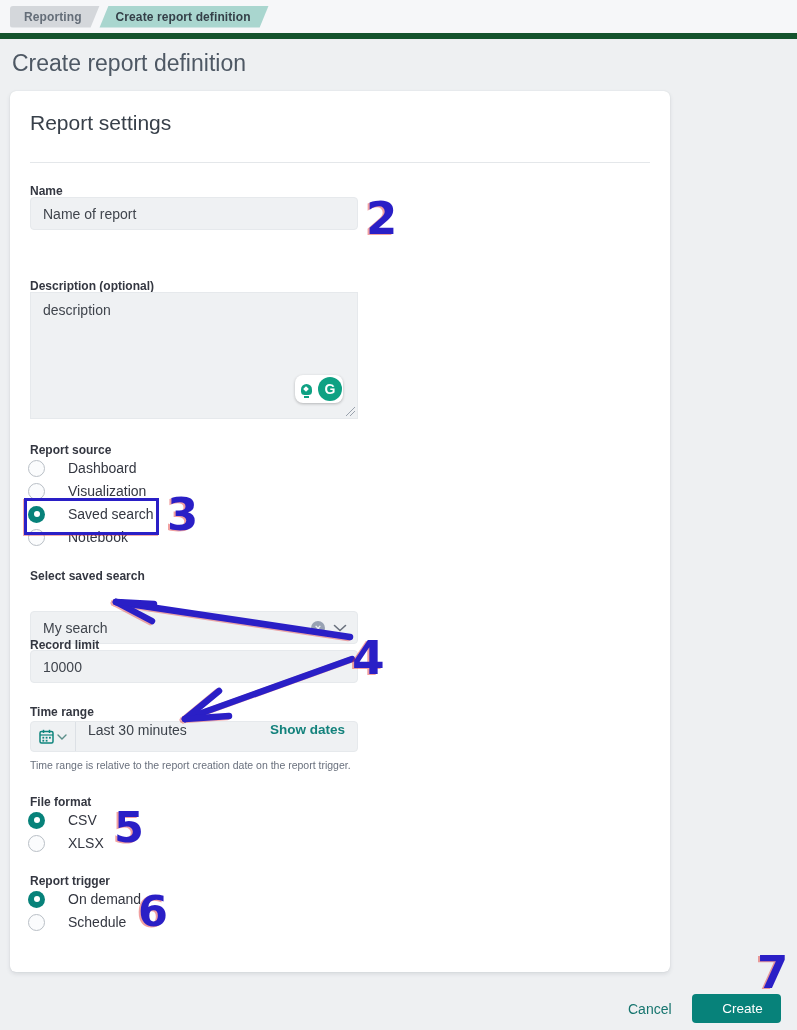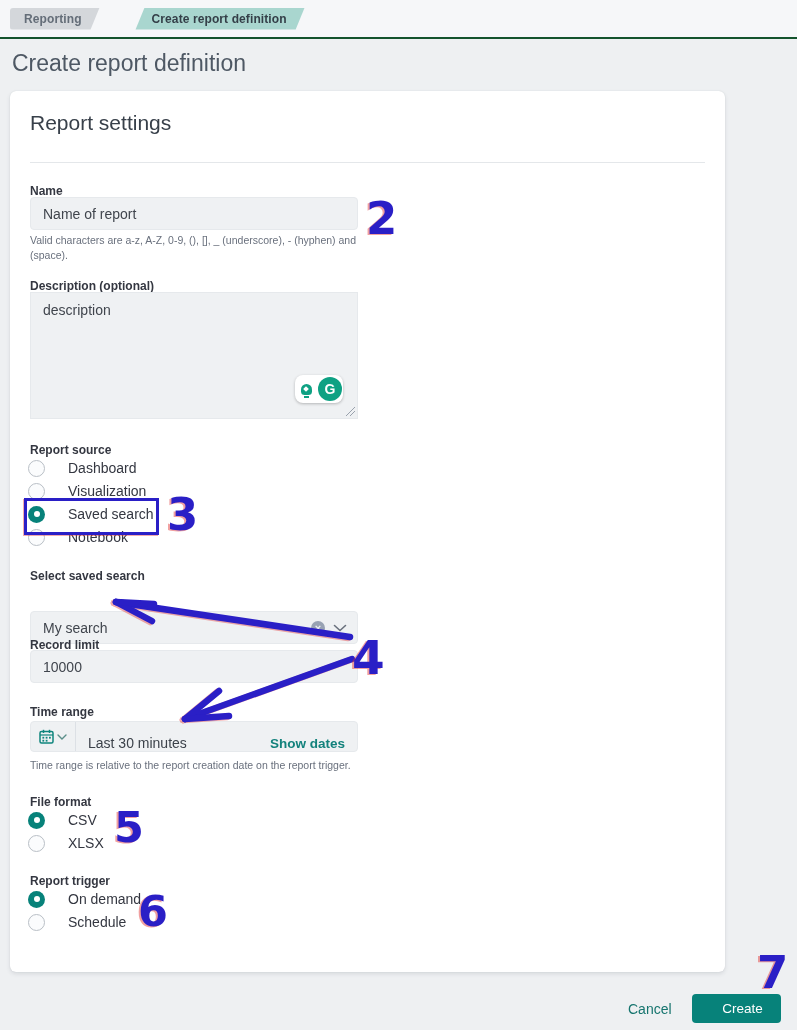--- a/index.html
+++ b/index.html
@@ -5,22 +5,22 @@
   html,body{margin:0;padding:0;}
   body{
     width:797px;height:1030px;position:relative;overflow:hidden;
     background:#eef0f2;
     font-family:"Liberation Sans",sans-serif;
     color:#343741;
   }
   
   .topbar{
     position:absolute;left:0;top:0;width:797px;height:39px;
-    background:#f6f7f9;border-bottom:2px solid #14532d;
-    display:flex;align-items:center;padding-left:10px;box-sizing:border-box;gap:36px;
+    background:#f6f7f9;border-bottom:6px solid #14532d;
+    display:flex;align-items:center;padding-left:10px;box-sizing:border-box;
   }
   .crumb{
     height:22px;display:flex;align-items:center;
     font-size:12px;font-weight:600;letter-spacing:.1px;
   }
   .crumb.inactive{
     background:#d4d7db;color:#646d78;
     padding:0 18px 0 14px;border-radius:3px 0 0 3px;
     clip-path:polygon(0 0,100% 0,calc(100% - 9px) 100%,0 100%);
   }
@@ -29,21 +29,21 @@
     padding:0 18px 0 20px;margin-left:-4px;
     clip-path:polygon(13px 0,100% 0,calc(100% - 9px) 100%,4px 100%);
   }
   
   .page-title{
     position:absolute;left:12px;top:50px;
     font-size:23px;font-weight:400;color:#4e5864;
   }
   
   .panel{
-    position:absolute;left:10px;top:91px;width:715px;height:881px;
+    position:absolute;left:10px;top:91px;width:660px;height:881px;
     background:#ffffff;border-radius:6px;
     box-shadow:0 2px 4px rgba(50,60,70,.12), 0 0 1px rgba(50,60,70,.18);
   }
   .panel-heading{
     position:absolute;left:20px;top:20px;
     font-size:21px;font-weight:400;color:#38404a;
   }
   .panel-divider{
     position:absolute;left:20px;top:71px;width:calc(100% - 40px);
     height:1px;background:#e4e7ea;
@@ -124,21 +124,21 @@
   .combo-spacer{flex:1;}
   .clear-icon{
     width:14px;height:14px;border-radius:50%;background:#98a2b3;
     color:#eff1f3;font-size:11px;line-height:14px;text-align:center;font-weight:700;
     margin-right:8px;
   }
   
   .time-bar{
     position:absolute;left:20px;top:630px;width:328px;height:31px;box-sizing:border-box;
     background:#eff1f3;border:1px solid #e6e9ec;border-radius:4px;
-    display:flex;align-items:flex-end;font-size:14px;color:#3c424a;
+    display:flex;align-items:flex-start;font-size:14px;color:#3c424a;
   }
   .quick-select{
     width:44px;height:100%;display:flex;align-items:center;justify-content:center;gap:3px;
     border-right:1px solid #dcе0e5;border-right:1px solid #dce0e5;
   }
   .time-text{padding-left:12px;}
   .show-dates{
     margin-left:auto;padding-right:12px;
     color:#13827c;font-weight:600;font-size:13.5px;
   }
@@ -182,21 +182,20 @@
 
 <div class="panel">
 
   <div class="panel-heading">Report settings</div>
   <div class="panel-divider"></div>
 
   <div class="field-label" style="top:93px">Name</div>
   <div class="text-input" style="top:106px">
     <span>Name of report</span>
   </div>
-  <div class="help-text" style="top:142px">Valid characters are a-z, A-Z, 0-9, (), [], _ (underscore), - (hyphen) and (space).</div>
 
   <div class="field-label" style="top:188px">Description (optional)</div>
   <div class="textarea">
     <span>description</span>
     <div class="gram-widget">
       <div class="gram-bulb">
           <div class="bulb-shape"></div>
         </div>
       <div class="gram-g">G</div>
     </div>

